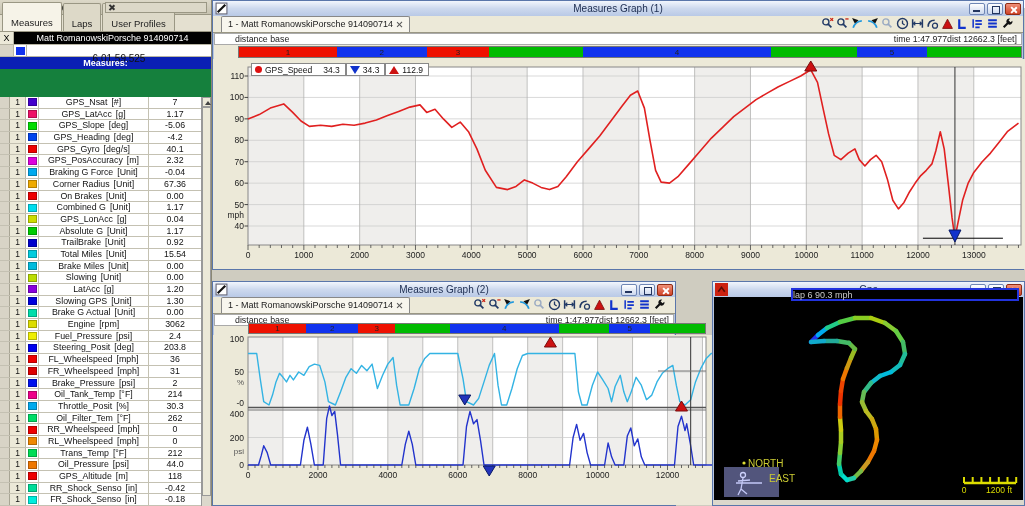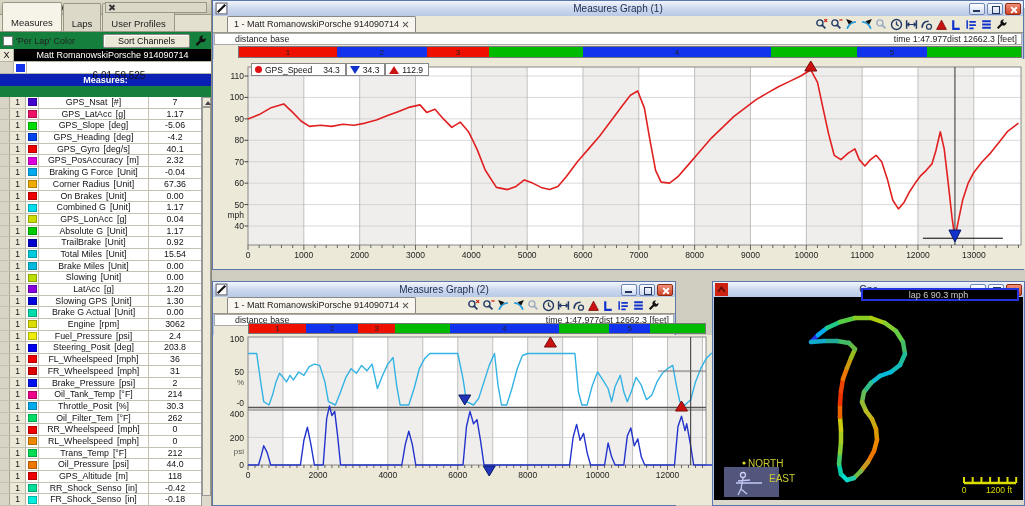--- a/index.html
+++ b/index.html
@@ -53,21 +53,21 @@
 .tbar .wicon { width:13px; height:13px; margin-right:3px; }
 .tbar .wtitle { position:absolute; left:0; right:0; text-align:center; font-size:10px; color:#1c2c50; }
 .wbtns { margin-left:auto; display:flex; z-index:2; }
 .wbtn { width:16px; height:12px; border:1px solid #6f86b4; border-radius:2px; background:linear-gradient(#ffffff,#ccd8ee); position:relative; margin-left:2px; }
 .wbtn.min::after { content:""; position:absolute; left:3px; bottom:2px; width:7px; height:2px; background:#23355e; }
 .wbtn.max::after { content:""; position:absolute; left:4px; top:2px; width:6px; height:6px; border:1.5px solid #23355e; }
 .wbtn.close { background:linear-gradient(#f09078,#cf4227); border-color:#8e2a12; }
 .wbtn.close::before,.wbtn.close::after { content:""; position:absolute; left:7px; top:2px; width:1.8px; height:8px; background:#fff; }
 .wbtn.close::before { transform:rotate(45deg);} .wbtn.close::after { transform:rotate(-45deg);}
 
-.tabrow { height:17px; display:flex; align-items:center; background:#ece9d8; border-bottom:1px solid #9a9784; padding:0 14px; }
+.tabrow { height:17px; display:flex; align-items:flex-start; background:#ece9d8; border-bottom:1px solid #9a9784; padding:0 8px; }
 .gtab { display:flex; align-items:center; gap:3px; background:#f8f6ee; border:1px solid #888; border-bottom:none; border-radius:2px 2px 0 0; font-size:9px; color:#222; padding:2px 6px 3px; }
 .tclose { width:7px; height:7px; position:relative; display:inline-block; }
 .tclose::before,.tclose::after { content:""; position:absolute; left:3px; top:0; width:1.2px; height:7px; background:#555; }
 .tclose::before{ transform:rotate(45deg);} .tclose::after{ transform:rotate(-45deg);}
 .gtools { margin-left:auto; display:flex; align-items:center; }
 .tbtn { width:15px; height:15px; display:flex; align-items:center; justify-content:center; }
 .tbtn svg { width:13px; height:13px; }
 
 .inforow { background:#fff; border:1px solid #aaa; margin:0 1px; display:flex; align-items:center; font-size:8.8px; color:#222; }
 .inforow .axismode { margin-left:20px; }
@@ -81,45 +81,37 @@
 .g-legend { position:absolute; display:flex; font-size:8.5px; color:#111; z-index:3; }
 .leg-cell { display:flex; align-items:center; gap:3px; background:#fff; border:1px solid #888; padding:0 5px 0 3px; height:13px; }
 .leg-cell .dot { width:7px; height:7px; border-radius:50%; background:#dd1111; }
 .tri { width:0; height:0; display:inline-block; }
 .tri.down { border-left:5px solid transparent; border-right:5px solid transparent; border-top:8px solid #1133cc; }
 .tri.up { border-left:5px solid transparent; border-right:5px solid transparent; border-bottom:8px solid #cc1111; }
 .leg-cell .lv { margin-left:8px; }
 
 
 #gpscanvas { position:absolute; left:1px; top:15px; }
-.gps-lapbox { position:absolute; top:6px; right:5px; width:158px; height:13px; background:#000; border:2px solid #2233dd; color:#c8c8c8; font-size:9px; text-align:center; line-height:10px; padding-right:3px; z-index:3; }
+.gps-lapbox { position:absolute; top:6px; right:5px; width:228px; height:13px; background:#000; border:2px solid #2233dd; color:#c8c8c8; font-size:9px; text-align:left; line-height:10px; padding-right:3px; z-index:3; }
 .gps-bottom { position:absolute; left:0; right:0; bottom:0; height:5px; background:#dcd8cc; }
 </style>
 </head>
 <body>
 
 <div id="app">
 
   <div id="panel">
     <div class="ptitle">
       <span>Measures and laps</span>
       <span class="pclose"></span>
     </div>
     <div class="ptabs">
       <span class="ptab active">Measures</span>
       <span class="ptab">Laps</span>
       <span class="ptab">User Profiles</span>
-    </div>
-    <div class="pctl">
-      <span class="chk"></span>
-      <span class="lbl">'Per Lap' Color</span>
-      <button class="sortbtn">Sort Channels</button>
-      <svg class="wrench14" viewBox="0 0 12 12">
-          <path d="M10.5 3.5a2.8 2.8 0 0 1-3.9 3.3L3.2 10.2 1.8 8.8l3.4-3.4A2.8 2.8 0 0 1 8.5 1.5L7 3l1.8 1.8z" fill="#111"></path>
-        </svg>
     </div>
     <div class="trow">
       <span class="xcell">X</span>
       <span class="tname">Matt RomanowskiPorsche 914090714</span>
     </div>
     <div class="laprow">
       <span class="grip"></span>
       <span class="sw">
           <i id="lapswatch" style="background: rgb(17, 51, 238);"></i>
         </span>

